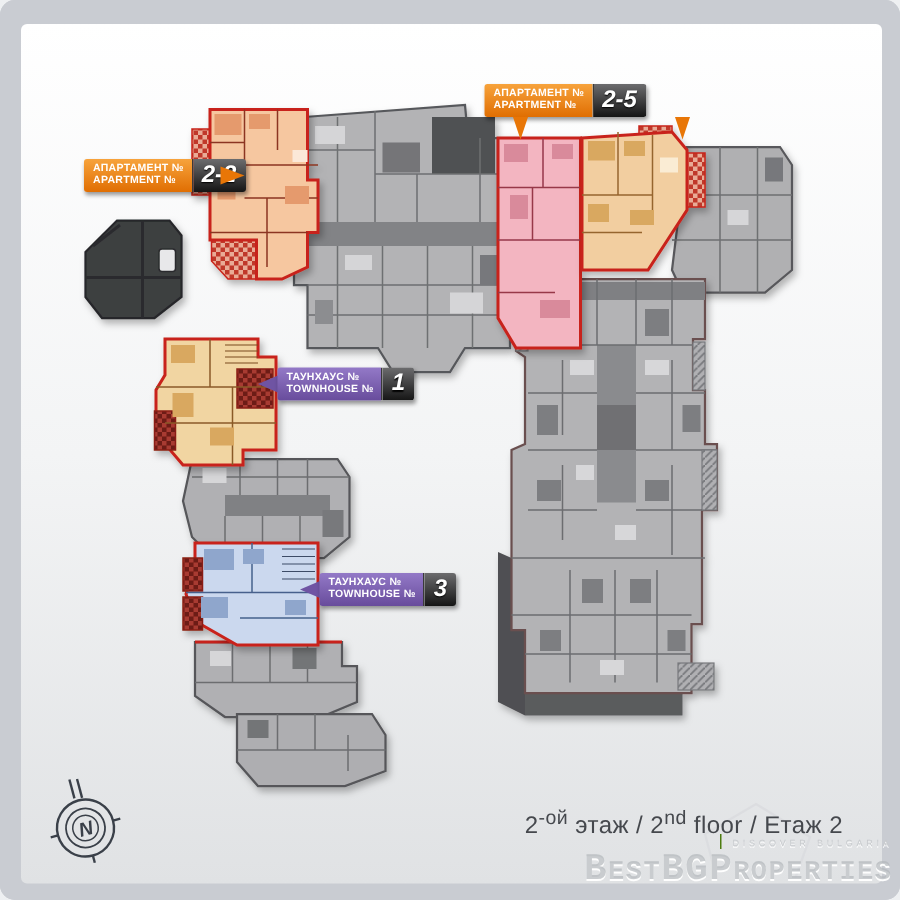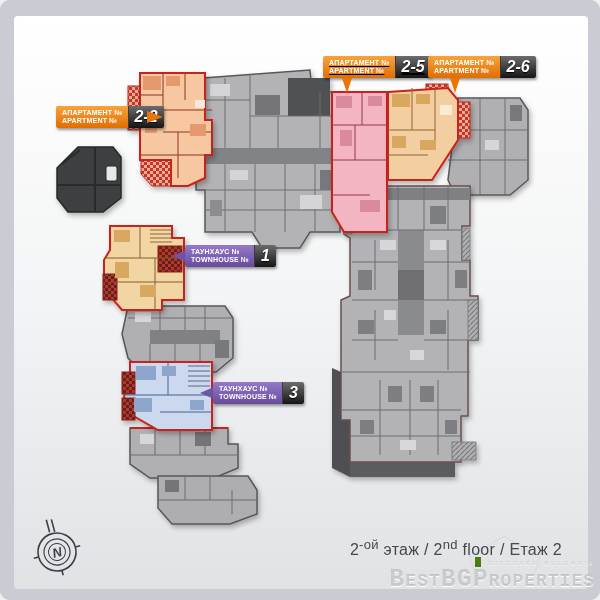--- a/index.html
+++ b/index.html
@@ -29,21 +29,21 @@
             border-top:15px solid #e87607;}
 
   
   .floor-caption{position:absolute;top:537px;right:38px;font-size:16px;color:#45484d;
                  letter-spacing:.3px;white-space:nowrap;}
   .floor-caption sup{font-size:13px;vertical-align:6px;}
 
   
   .wm{position:absolute;right:5px;top:551px;text-align:right;}
   .wm-tag{display:inline-block;font-size:9px;letter-spacing:2.5px;color:#c7cacd;
-          font-variant:small-caps;border-left:6px solid #4d7c0f;padding-left:7px;
+          font-variant:small-caps;border-left:1px solid #4d7c0f;padding-left:7px;
           text-shadow:0 1px 0 rgba(255,255,255,.85);}
   .wm-brand{font-family:Liberation Mono, monospace;font-weight:bold;font-size:25px;
             line-height:22px;letter-spacing:1px;font-variant:small-caps;
             color:rgba(178,182,187,.7);text-shadow:0 1px 0 rgba(255,255,255,.95);}
 </style>
 </head>
 <body>
 
 <div class="stage">
 
@@ -224,36 +224,29 @@
 
   <div class="callout orange" style="left:56px;top:106px;justify-content:space-between;">
     <div class="txt">
       <div>АПАРТАМЕНТ №</div>
         <div>APARTMENT №</div>
     </div>
     <div class="badge">2-2</div>
   </div>
   <div class="arr right" style="left:147px;top:111px;"></div>
 
-  <div class="callout orange" style="left:323px;top:56px;text-decoration:underline;">
+  <div class="callout orange" style="left:323px;top:56px;">
     <div class="txt">
       <div>АПАРТАМЕНТ №</div>
         <div>APARTMENT №</div>
     </div>
     <div class="badge">2-5</div>
   </div>
   <div class="arr down" style="left:342px;top:78px;"></div>
 
-  <div class="callout orange" style="left:428px;top:56px;">
-    <div class="txt">
-      <div>АПАРТАМЕНТ №</div>
-        <div>APARTMENT №</div>
-    </div>
-    <div class="badge">2-6</div>
-  </div>
   <div class="arr down" style="left:450px;top:78px;"></div>
 
   <div class="arr left" style="left:172px;top:250px;"></div>
   <div class="callout purple" style="left:185px;top:245px;">
     <div class="txt">
       <div>ТАУНХАУС №</div>
         <div>TOWNHOUSE №</div>
     </div>
     <div class="badge">1</div>
   </div>

